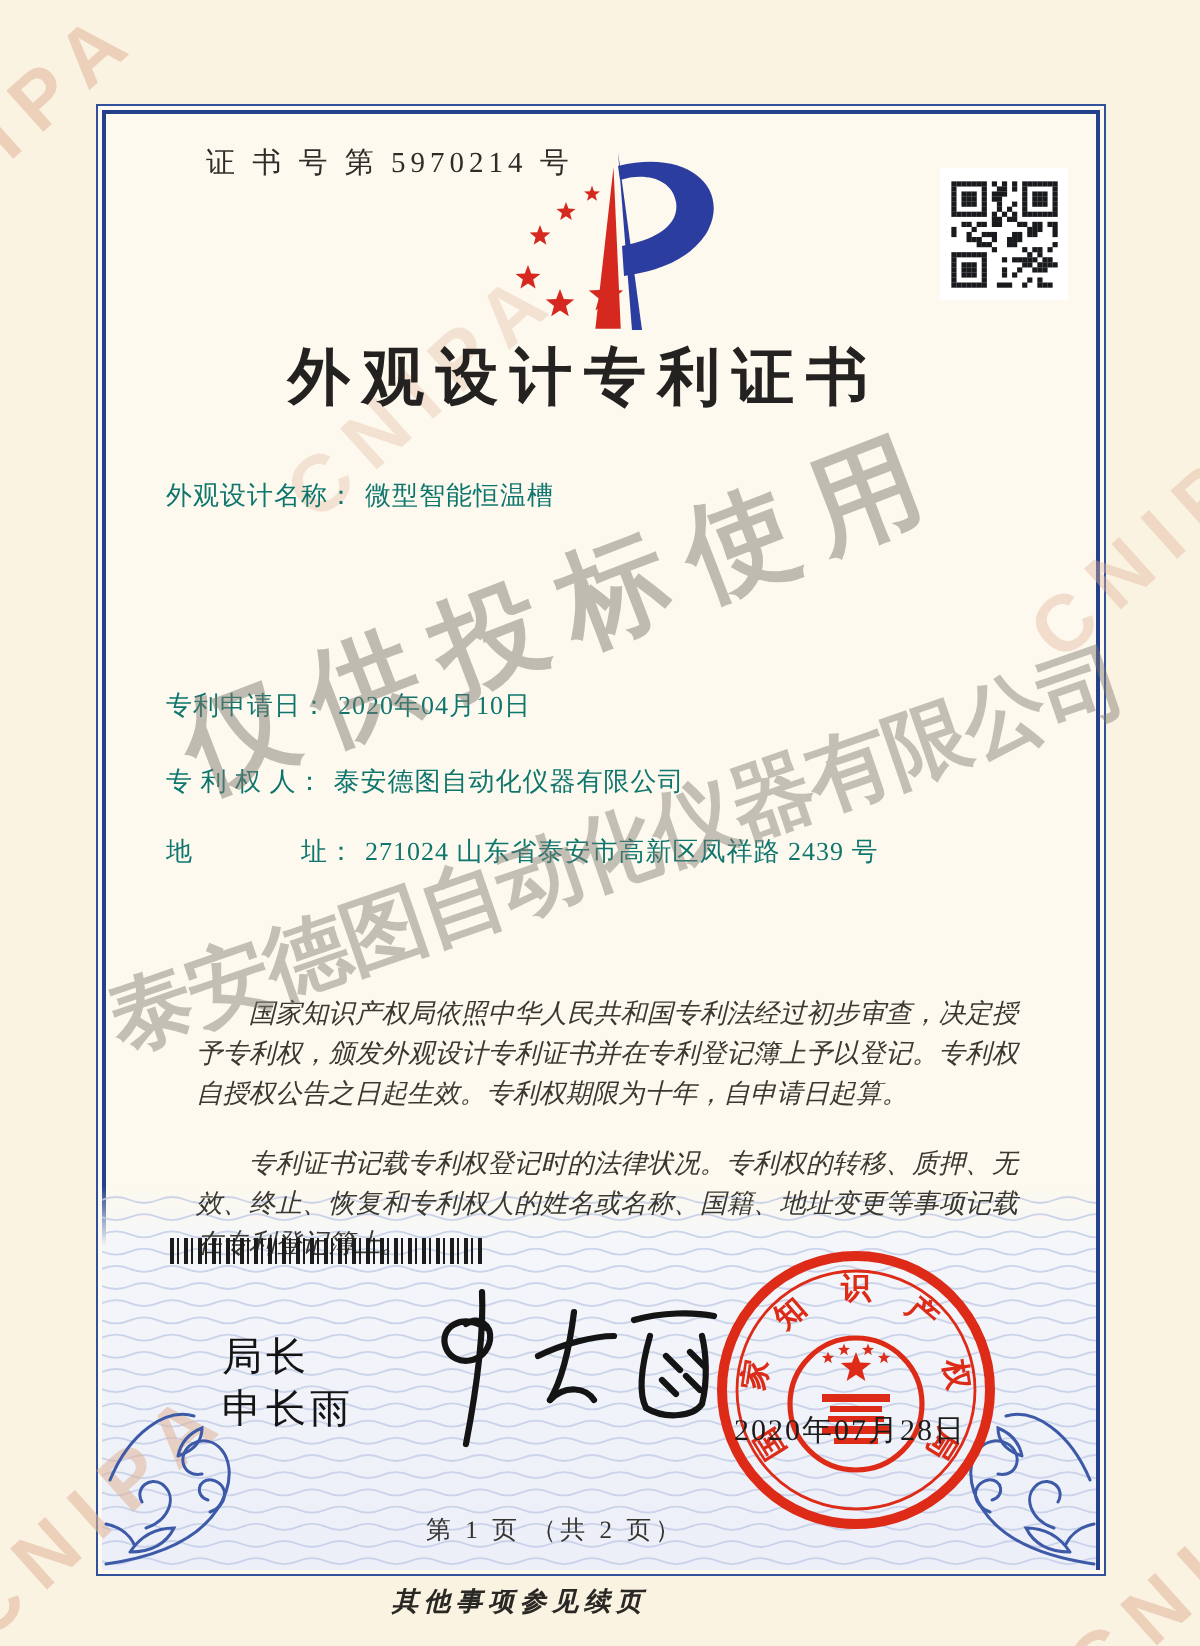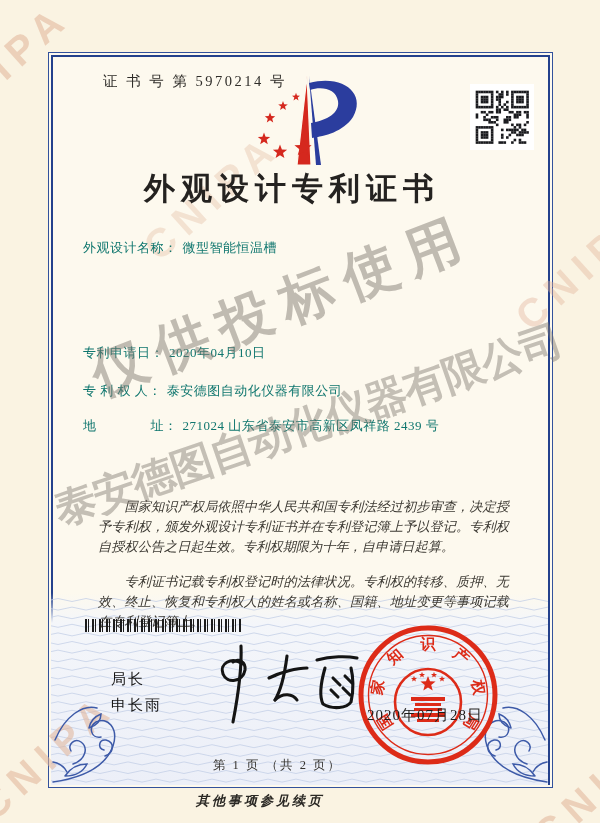--- a/index.html
+++ b/index.html
@@ -65,21 +65,21 @@
   .paras{
     left:82px;top:481px;width:443px;font-size:13.2px;line-height:19.8px;
     color:#3b3832;font-style:italic;z-index:3;text-align:justify;
   }
   .paras p{margin:16px;text-indent:2em;}
   
   .barcode{
     left:85px;top:619px;width:156px;height:13px;z-index:3;
     background:repeating-linear-gradient(90deg,#1c1c1c 0 2px,transparent 2px 3.5px,#1c1c1c 3.5px 4.5px,transparent 4.5px 7px);
   }
-  .signer{left:111px;top:666px;font-size:15px;line-height:26px;color:#141414;
+  .signer{left:111px;top:666px;font-size:20px;line-height:26px;color:#141414;
     font-family:"Liberation Sans","DejaVu Sans",sans-serif;font-weight:500;z-index:3;letter-spacing:2px;}
   .sig{left:205px;top:638px;z-index:3;}
   .sig path{fill:none;stroke:#141414;stroke-width:3.1;stroke-linecap:round;stroke-linejoin:round;}
   .seal{left:355px;top:622px;z-index:4;}
   .seal-date{left:360px;top:706px;width:130px;text-align:center;font-size:15px;
     letter-spacing:1px;color:#1d1c1a;z-index:5;}
   .page-info{left:48px;top:757px;width:459px;text-align:center;font-size:12.5px;
     letter-spacing:2px;color:#35332f;z-index:3;}
   .cont-note{left:0;top:792px;width:520px;text-align:center;font-size:13px;font-weight:600;
     font-style:italic;letter-spacing:3px;color:#2a2824;z-index:3;}

